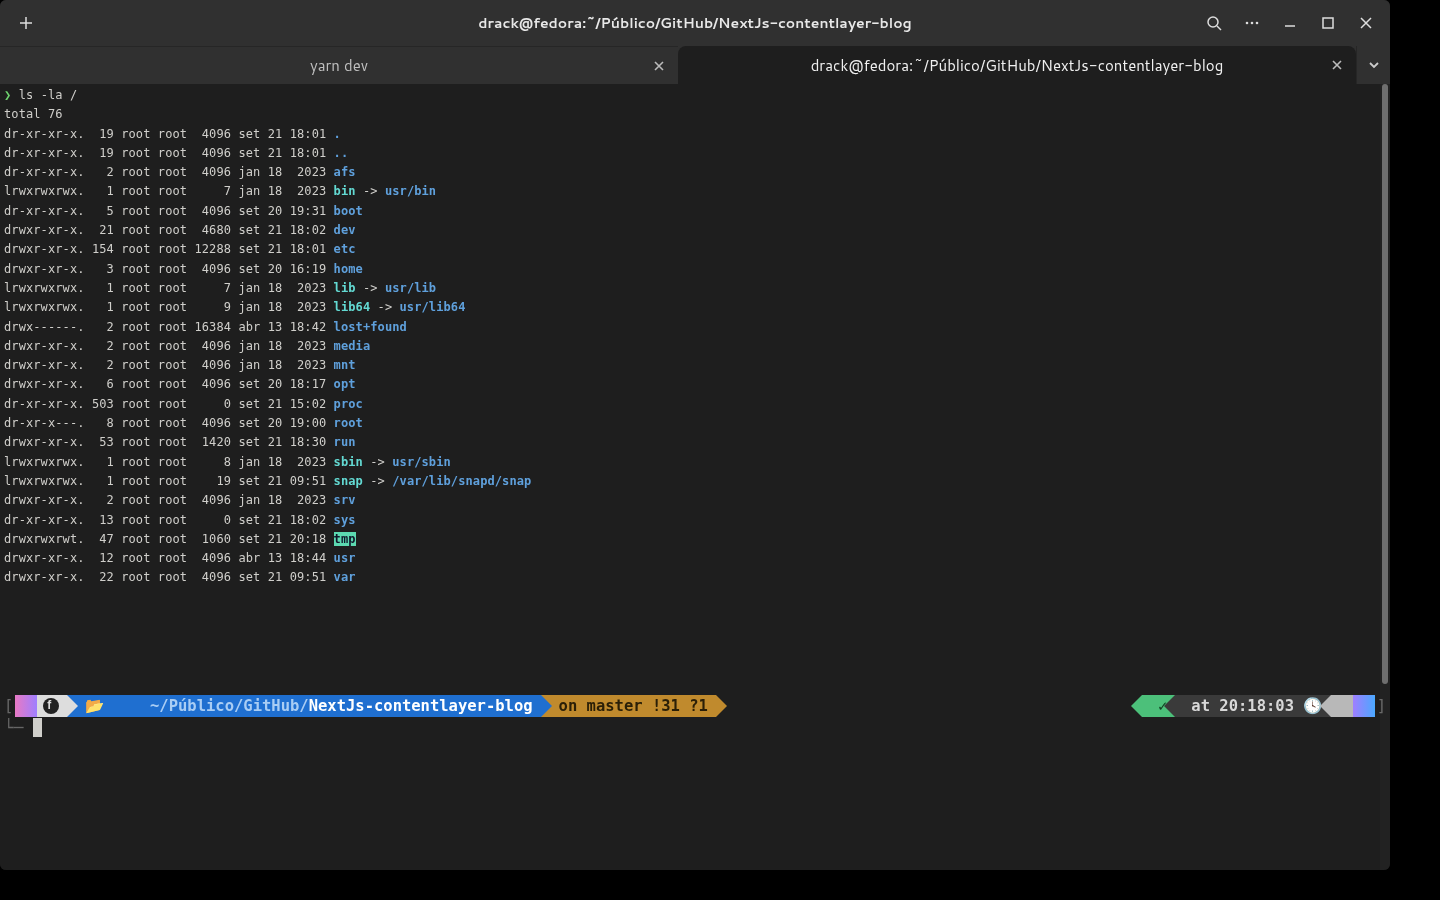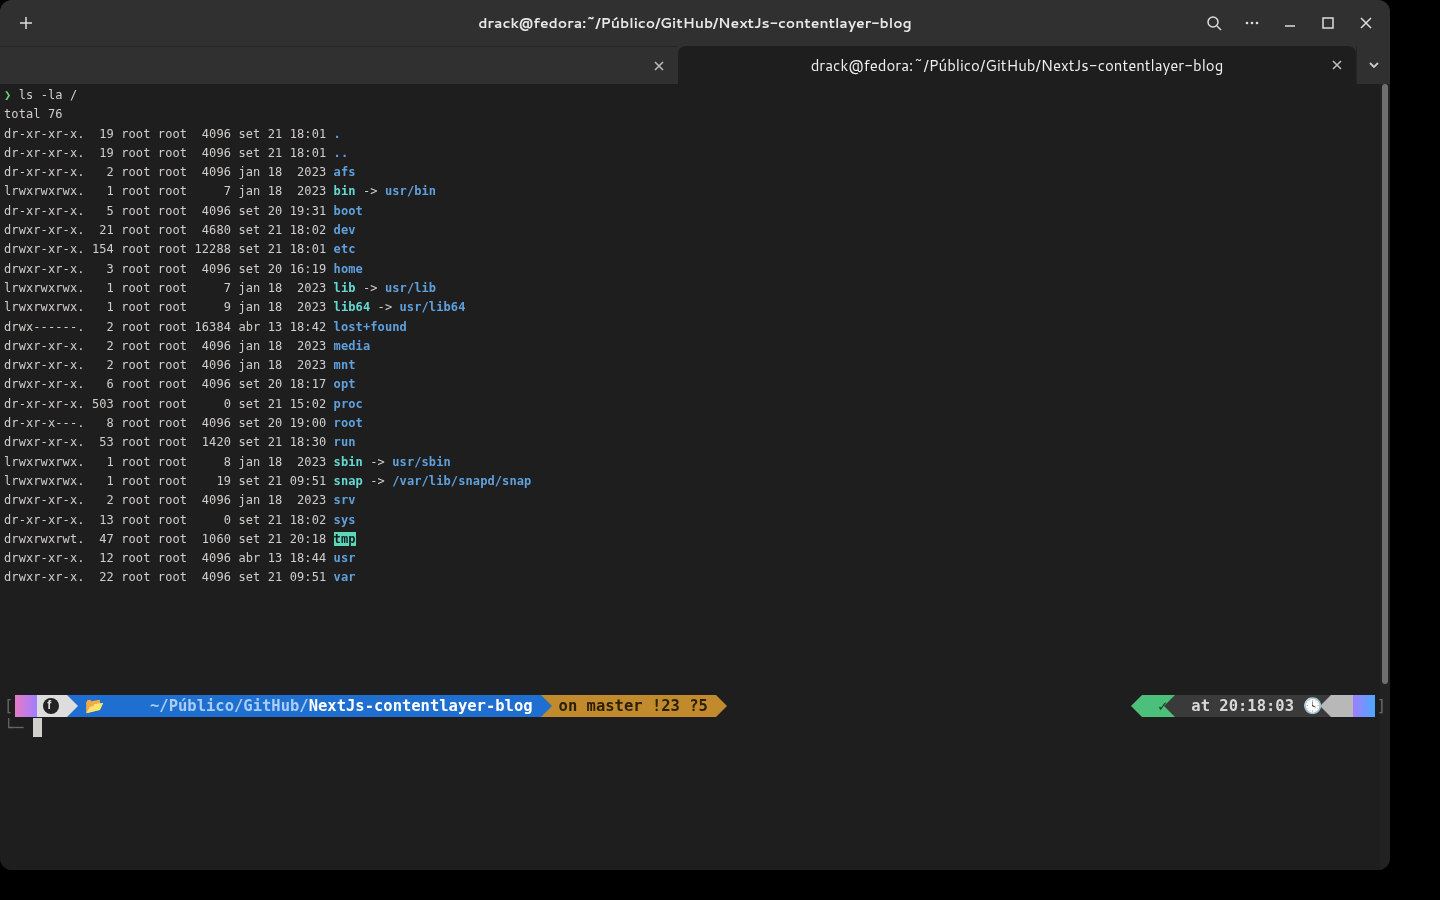--- a/index.html
+++ b/index.html
@@ -4,21 +4,21 @@
 <style>
   * { margin: 0; padding: 0; box-sizing: border-box; }
   html, body { width: 1440px; height: 900px; overflow: hidden; background: #000; }
   body { font-family: "DejaVu Sans Mono", "Menlo", "Consolas", monospace; color: #ccc; }
 
   .window {
     width: 1390px; height: 870px;
     position: absolute; left: 0; top: 0;
     background: #1e1e1e;
     display: flex; flex-direction: column;
-    border-radius: 12px;
+    border-radius: 6px;
     overflow: hidden;
   }
 
   
   .titlebar {
     height: 46px;
     background: #303030;
     display: flex; align-items: center;
     color: #e8e8e8;
     font-family: "Cantarell","DejaVu Sans",sans-serif;
@@ -210,20 +210,21 @@
       <div class="tb-btn">
         <svg viewBox="0 0 16 16">
             <path d="M3 3l10 10M13 3L3 13"></path>
           </svg>
       </div>
     </div>
   </div>
 
   <div class="tabbar">
     <div class="tab">
+      <span class="tab-label">yarn dev</span>
       <span class="tab-close">
         <svg viewBox="0 0 12 12">
             <path d="M2 2l8 8M10 2l-8 8"></path>
           </svg>
       </span>
     </div>
     <div class="tab active">
       <span class="tab-label">drack@fedora:~/Público/GitHub/NextJs-contentlayer-blog</span>
       <span class="tab-close">
         <svg viewBox="0 0 12 12">
@@ -246,21 +247,21 @@
       <span style="display:inline-block;width:22px;height:22px;background:linear-gradient(90deg,#e879c4,#9f7fff);"></span>
       <div class="seg seg-os">
         <span class="fedora-glyph"></span>
         <span class="arrow-r"></span>
       </div>
       <div class="seg seg-path">
         <span class="txt"><span>📂</span> <span class="dim">~/Público/GitHub/</span><span>NextJs-contentlayer-blog</span></span>
         <span class="arrow-r"></span>
       </div>
       <div class="seg seg-git">
-        <span class="txt">on  master !23 ?5</span>
+        <span class="txt">on  master !31 ?1</span>
         <span class="arrow-r"></span>
       </div>
       <div class="seg-gap"></div>
       <div class="seg seg-ok">
         <span class="arrow-l"></span>
         <span class="txt">✓</span>
       </div>
       <div class="seg seg-time">
         <span class="arrow-l"></span>
         <span class="txt"><span>at 20:18:03 </span><span>🕓</span></span>

